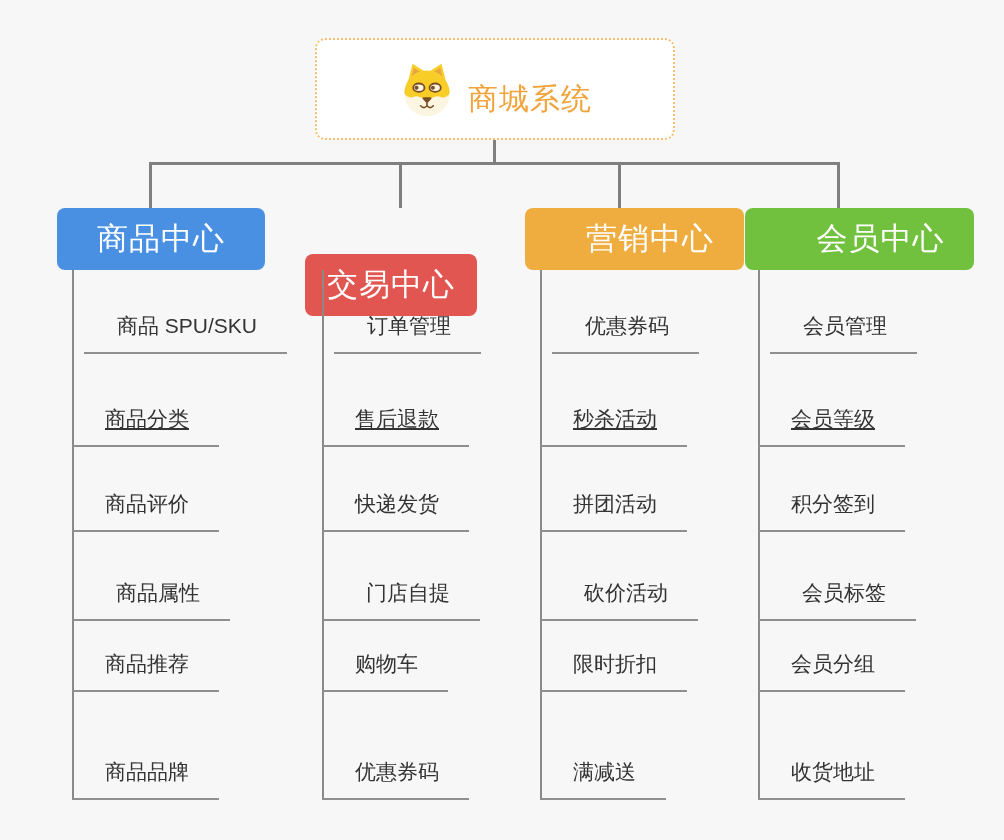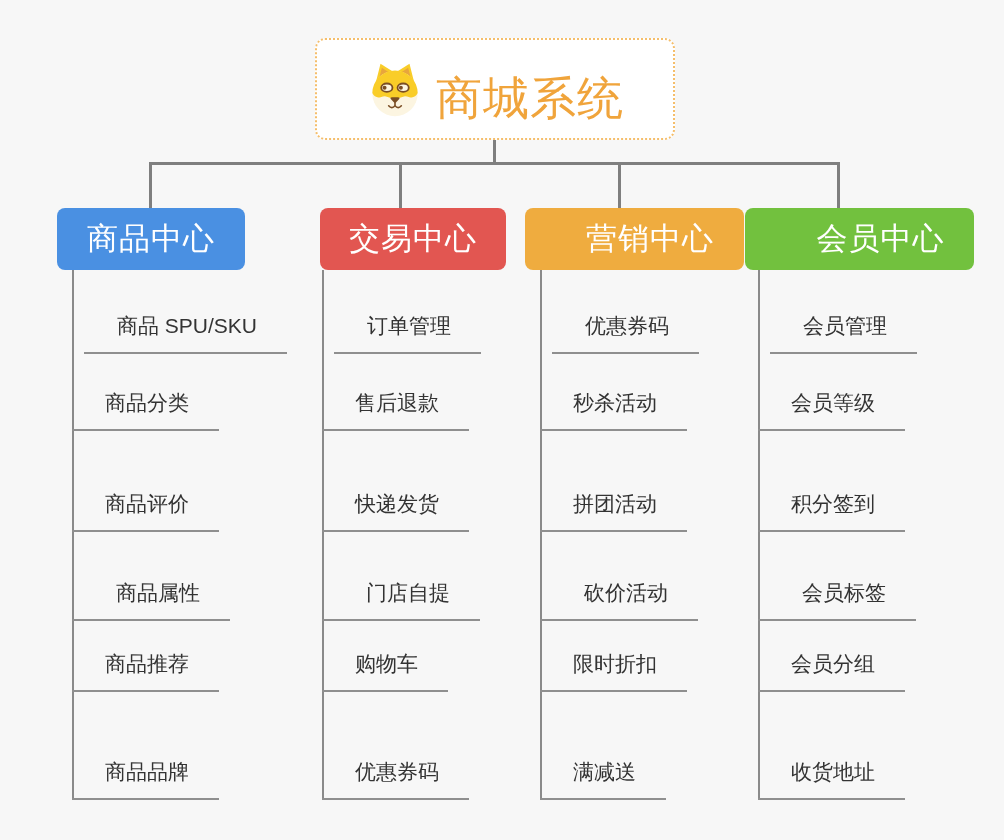--- a/index.html
+++ b/index.html
@@ -36,43 +36,43 @@
     background: #FFFFFF;
     border: 2px dotted var(--root-border, #F5BE6B);
     border-radius: 10px;
     box-sizing: border-box;
     display: flex;
     align-items: center;
     justify-content: center;
     gap: 12px;
   }
   .root-title {
-    font-size: 46px;
+    font-size: 30px;
     color: var(--root-text, #F0A43B);
     letter-spacing: 1px;
     white-space: nowrap;
     margin-top: 20px;
   }
   .dog-icon { width: 58px; height: 58px; display: block; }
 
   
   .branch-header {
     position: absolute;
     top: 208px;
     height: 62px;
     border-radius: 8px;
     color: #FFFFFF;
     font-size: 31px;
     line-height: 62px;
     text-align: center;
     letter-spacing: 1px;
     white-space: nowrap;
   }
-  .bh0 { left: 57px;  width: 188px; background: #4A90E2; }
-  .bh1 { left: 320px; width: 186px; background: #E25651; }
+  .bh0 { left: 57px;  width: 208px; background: #4A90E2; }
+  .bh1 { left: 305px; width: 172px; background: #E25651; margin-top: 46px; }
   .bh2 { left: 525px; width: 188px; background: #EFAC3F; padding-left: 31px; }
   .bh3 { left: 745px; width: 187px; background: #72C13E; padding-left: 42px; }
 
   
   .column {
     position: absolute;
     top: 270px;
     height: 530px;
     width: 230px;
   }
@@ -92,21 +92,21 @@
     width: max-content;
     padding: 0 30px 9px 33px;
     font-size: 21px;
     line-height: 34px;
     color: var(--child-text, #333333);
     border-bottom: 2px solid var(--underline, #8F8F8F);
     white-space: nowrap;
     cursor: default;
   }
   .item.r0 { top: 39px; margin-left: 12px; }
-  .item.r1 { top: 116px; }
+  .item.r1 { top: 132px; text-decoration: underline; }
   .item.r2 { top: 217px; }
   .item.r3 { top: 306px; padding-left: 44px; }
   .item.r4 { top: 377px; }
   .item.r5 { top: 485px; }
 </style>
 </head>
 <body>
 
 <div class="canvas">
 

